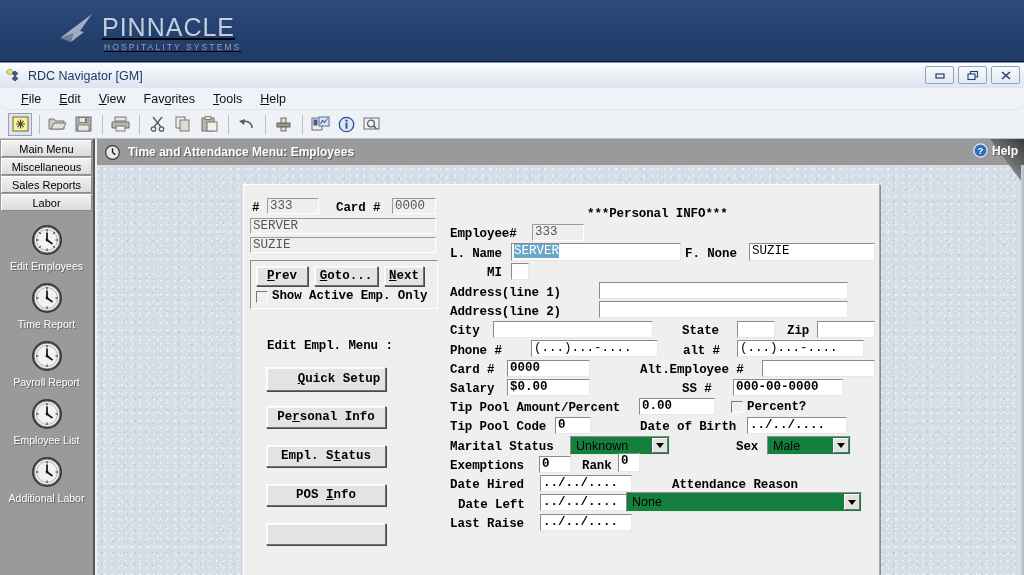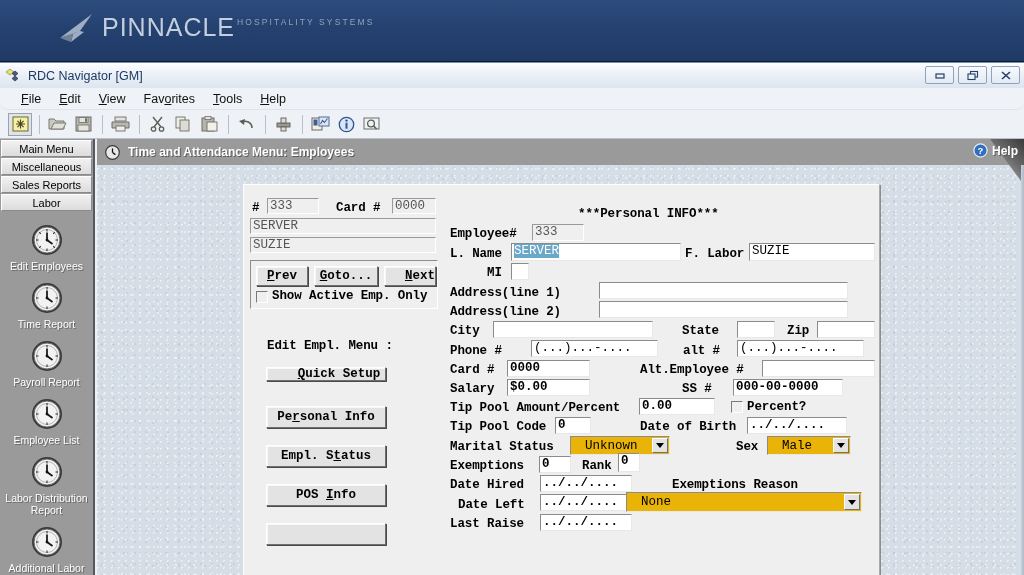--- a/index.html
+++ b/index.html
@@ -16,21 +16,21 @@
   .rdp-band {
     position: absolute; left: 0; top: 0; width: 1024px; height: 62px;
     background: linear-gradient(180deg,#2c4d7e 0%, #254170 45%, #1f3a66 100%);
     border-bottom: 1px solid #0d1c33;
   }
   .logo-wrap {
     position: absolute; left: 58px; top: 12px;
     display: flex; align-items: flex-start; gap: 4px;
   }
   .logo-mark { width: 40px; height: 34px; }
-  .logo-text { display: flex; flex-direction: row; line-height: 1; padding-top: 3px; }
+  .logo-text { display: flex; flex-direction: column; line-height: 1; padding-top: 3px; text-decoration: underline; }
   .logo-main {
     font-size: 25px; letter-spacing: 1px; font-weight: 400;
     color: #c3cede; font-family: "Liberation Sans", sans-serif;
   }
   .logo-sub {
     font-size: 8.5px; letter-spacing: 2.1px; color: #8fa2bb;
     margin-top: 3px; padding-left: 2px;
   }
 
   
@@ -214,25 +214,25 @@
 
   .chk {
     position: absolute; width: 12px; height: 12px;
     background: #efefef;
     border: 1px solid #7a7a7a;
     border-right-color:#ffffff; border-bottom-color:#ffffff;
   }
 
   .combo {
     position: absolute;
-    background: #eab308; border: 1px solid #8b8b8b;
+    background: #15803d; border: 1px solid #8b8b8b;
     border-right-color:#e8e8e8; border-bottom-color:#e8e8e8;
-    font-family: Liberation Mono, monospace; font-size: 12.5px;
+    font-family: Liberation Sans, sans-serif; font-size: 12.5px;
     display: flex; align-items: center;
-    padding-left: 14px; white-space: pre;
+    padding-left: 5px; white-space: pre;
   }
   .combo-arrow {
     position: absolute; right: 1px; top: 1px; bottom: 1px; width: 16px;
     background: #e3e3e3;
     border: 1px solid; border-color:#ffffff #6f6f6f #6f6f6f #ffffff;
     display: flex; align-items: center; justify-content: center;
   }
   .tri-dn {
     width: 0; height: 0;
     border-left: 4px solid transparent; border-right: 4px solid transparent;
@@ -489,37 +489,20 @@
                 <line x1="6" y1="17" x2="8.5" y2="17"></line>
                   <line x1="25.5" y1="17" x2="28" y2="17"></line>
               </g>
               <line x1="17" y1="17" x2="17" y2="9.5" stroke="#111" stroke-width="1.7"></line>
               <line x1="17" y1="17" x2="22.5" y2="21" stroke="#111" stroke-width="1.7"></line>
               <circle cx="17" cy="17" r="1.4" fill="#111"></circle>
             </svg>
             <div class="side-item-label">Employee List</div>
           </div>
 
-          <div class="side-item">
-            <svg class="clock-ico" viewBox="0 0 34 34">
-              <circle cx="17" cy="17" r="15" fill="#3a3a3a"></circle>
-              <circle cx="17" cy="17" r="13" fill="#f2f2f2" stroke="#6a6a6a" stroke-width="1"></circle>
-              <circle cx="17" cy="17" r="10.5" fill="none" stroke="#9a9a9a" stroke-width=".7"></circle>
-              <g stroke="#333" stroke-width="1.1">
-                <line x1="17" y1="6" x2="17" y2="8.5"></line>
-                  <line x1="17" y1="25.5" x2="17" y2="28"></line>
-                <line x1="6" y1="17" x2="8.5" y2="17"></line>
-                  <line x1="25.5" y1="17" x2="28" y2="17"></line>
-              </g>
-              <line x1="17" y1="17" x2="17" y2="9.5" stroke="#111" stroke-width="1.7"></line>
-              <line x1="17" y1="17" x2="22.5" y2="21" stroke="#111" stroke-width="1.7"></line>
-              <circle cx="17" cy="17" r="1.4" fill="#111"></circle>
-            </svg>
-            <div class="side-item-label">Labor Distribution Report</div>
-          </div>
 
           <div class="side-item">
             <svg class="clock-ico" viewBox="0 0 34 34">
               <circle cx="17" cy="17" r="15" fill="#3a3a3a"></circle>
               <circle cx="17" cy="17" r="13" fill="#f2f2f2" stroke="#6a6a6a" stroke-width="1"></circle>
               <circle cx="17" cy="17" r="10.5" fill="none" stroke="#9a9a9a" stroke-width=".7"></circle>
               <g stroke="#333" stroke-width="1.1">
                 <line x1="17" y1="6" x2="17" y2="8.5"></line>
                   <line x1="17" y1="25.5" x2="17" y2="28"></line>
                 <line x1="6" y1="17" x2="8.5" y2="17"></line>
@@ -562,40 +545,40 @@
           <div class="fld flat" style="left:23px; top:13px; width:52px; height:16px;">333</div>
           <div class="lbl" style="left:92px; top:16px; position:absolute;">Card #</div>
           <div class="fld flat" style="left:148px; top:13px; width:44px; height:16px;">0000</div>
 
           <div class="fld flat" style="left:6px; top:33px; width:186px; height:16px;">SERVER</div>
           <div class="fld flat" style="left:6px; top:52px; width:186px; height:16px;">SUZIE</div>
 
           <div class="groupbox" style="left:6px; top:75px; width:188px; height:49px;"></div>
           <div class="btn3d" style="left:12px; top:81px; width:52px; height:20px;"><span><u>P</u>rev</span></div>
           <div class="btn3d" style="left:70px; top:81px; width:64px; height:20px;"><span><u>G</u>oto...</span></div>
-          <div class="btn3d" style="left:140px; top:81px; width:52px; height:20px;justify-content:flex-end;"><span><u>N</u>ext</span></div>
+          <div class="btn3d" style="left:140px; top:81px; width:40px; height:20px;"><span><u>N</u>ext</span></div>
           <div class="chk" style="left:12px; top:106px;"></div>
           <div class="lbl" style="left:28px; top:104px; position:absolute;">Show Active Emp. Only</div>
 
           <div class="lbl" style="left:23px; top:154px; position:absolute;">Edit Empl. Menu :</div>
 
-          <div class="btn3d" style="left:22px; top:182px; width:120px; height:14px;padding-left:26px;"><span><u>Q</u>uick Setup</span></div>
+          <div class="btn3d" style="left:22px; top:182px; width:120px; height:24px;padding-left:26px;"><span><u>Q</u>uick Setup</span></div>
           <div class="btn3d" style="left:22px; top:221px; width:120px; height:22px;"><span>Pe<u>r</u>sonal Info</span></div>
           <div class="btn3d" style="left:22px; top:299px; width:120px; height:22px;"><span>POS <u>I</u>nfo</span></div>
           <div class="btn3d" style="left:22px; top:260px; width:120px; height:22px;"><span>Empl. S<u>t</u>atus</span></div>
           <div class="btn3d" style="left:22px; top:338px; width:120px; height:22px;"><span></span></div>
 
-          <div class="lbl" style="left:334px; top:22px; position:absolute;">***Personal INFO***</div>
+          <div class="lbl" style="left:343px; top:22px; position:absolute;">***Personal INFO***</div>
 
           <div class="lbl" style="left:206px; top:42px; position:absolute;">Employee#</div>
           <div class="fld flat" style="left:288px; top:39px; width:52px; height:17px;">333</div>
 
           <div class="lbl" style="left:206px; top:62px; position:absolute;">L. Name</div>
           <div class="fld" style="left:267px; top:58px; width:170px; height:18px;"><span class="hl">SERVER</span></div>
-          <div class="lbl" style="left:441px; top:62px; position:absolute;">F. Labor</div>
+          <div class="lbl" style="left:441px; top:62px; position:absolute;">F. None</div>
           <div class="fld" style="left:505px; top:58px; width:126px; height:18px;">SUZIE</div>
 
           <div class="lbl" style="left:243px; top:81px; position:absolute;">MI</div>
           <div class="fld" style="left:267px; top:78px; width:18px; height:17px;"></div>
 
           <div class="lbl" style="left:206px; top:101px; position:absolute;">Address(line 1)</div>
           <div class="fld" style="left:355px; top:97px; width:249px; height:17px;"></div>
           <div class="lbl" style="left:206px; top:120px; position:absolute;">Address(line 2)</div>
           <div class="fld" style="left:355px; top:116px; width:249px; height:17px;"></div>
 
@@ -642,21 +625,21 @@
             <span class="combo-arrow"><span class="tri-dn"></span></span>
           </div>
 
           <div class="lbl" style="left:206px; top:274px; position:absolute;text-align:right;">Exemptions</div>
           <div class="fld bold" style="left:295px; top:271px; width:32px; height:17px;">0</div>
           <div class="lbl" style="left:338px; top:274px; position:absolute;">Rank</div>
           <div class="fld bold" style="left:374px; top:268px; width:22px; height:19px;">0</div>
 
           <div class="lbl" style="left:206px; top:293px; position:absolute;">Date Hired</div>
           <div class="fld bold" style="left:296px; top:290px; width:92px; height:17px;">../../....</div>
-          <div class="lbl" style="left:428px; top:293px; position:absolute;">Exemptions Reason</div>
+          <div class="lbl" style="left:428px; top:293px; position:absolute;">Attendance Reason</div>
 
           <div class="lbl" style="left:214px; top:313px; position:absolute;">Date Left</div>
           <div class="fld bold" style="left:296px; top:309px; width:92px; height:17px;">../../....</div>
           <div class="combo" style="left:382px; top:307px; width:236px; height:20px;">
             <span>None</span>
             <span class="combo-arrow"><span class="tri-dn"></span></span>
           </div>
 
           <div class="lbl" style="left:206px; top:332px; position:absolute;">Last Raise</div>
           <div class="fld bold" style="left:296px; top:329px; width:92px; height:17px;">../../....</div>

